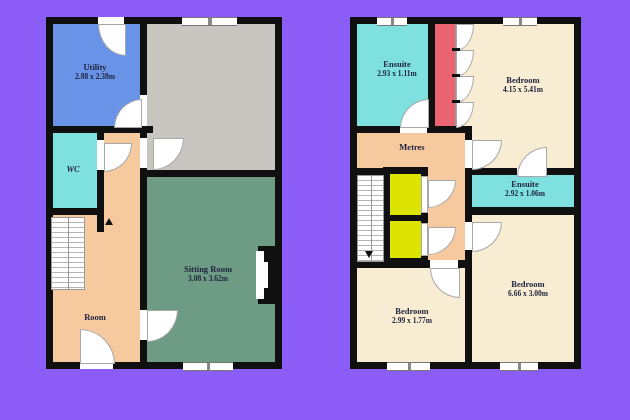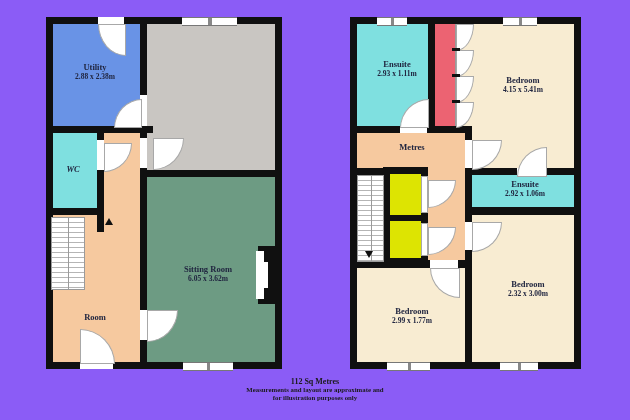--- a/index.html
+++ b/index.html
@@ -86,21 +86,21 @@
 
     <div class="lbl" style="left:49px;top:55px;">
       <div class="nm">Utility</div>
       <div class="dm">2.88 x 2.38m</div>
     </div>
     <div class="lbl" style="left:27px;top:152px;font-style:italic;">
       <div class="nm">WC</div>
     </div>
     <div class="lbl" style="left:162px;top:257px;">
       <div class="nm">Sitting Room</div>
-      <div class="dm">6.05 x 3.62m</div>
+      <div class="dm">3.08 x 3.62m</div>
     </div>
     <div class="lbl" style="left:49px;top:300px;">
       <div class="nm">Room</div>
     </div>
   </div>
 
   <div class="plan" style="left:350px;top:17px;width:231px;height:352px;">
 
     <div class="room" style="left: 7px; top: 7px; width: 71px; height: 102px; background: rgb(127, 224, 224);"></div>
     <div class="room" style="left: 105px; top: 7px; width: 119px; height: 144px; background: rgb(248, 236, 210);"></div>
@@ -176,23 +176,18 @@
     <div class="lbl" style="left:175px;top:172px;">
       <div class="nm">Ensuite</div>
       <div class="dm">2.92 x 1.06m</div>
     </div>
     <div class="lbl" style="left:62px;top:299px;">
       <div class="nm">Bedroom</div>
       <div class="dm">2.99 x 1.77m</div>
     </div>
     <div class="lbl" style="left:178px;top:272px;">
       <div class="nm">Bedroom</div>
-      <div class="dm">2.32 x 3.00m</div>
+      <div class="dm">6.66 x 3.00m</div>
     </div>
   </div>
 
-  <div id="caption">
-    <div class="t">112 Sq Metres</div>
-    <div class="d">Measurements and layout are approximate and</div>
-    <div class="d">for illustration purposes only</div>
-  </div>
 
 </div>
 
 </body></html>

